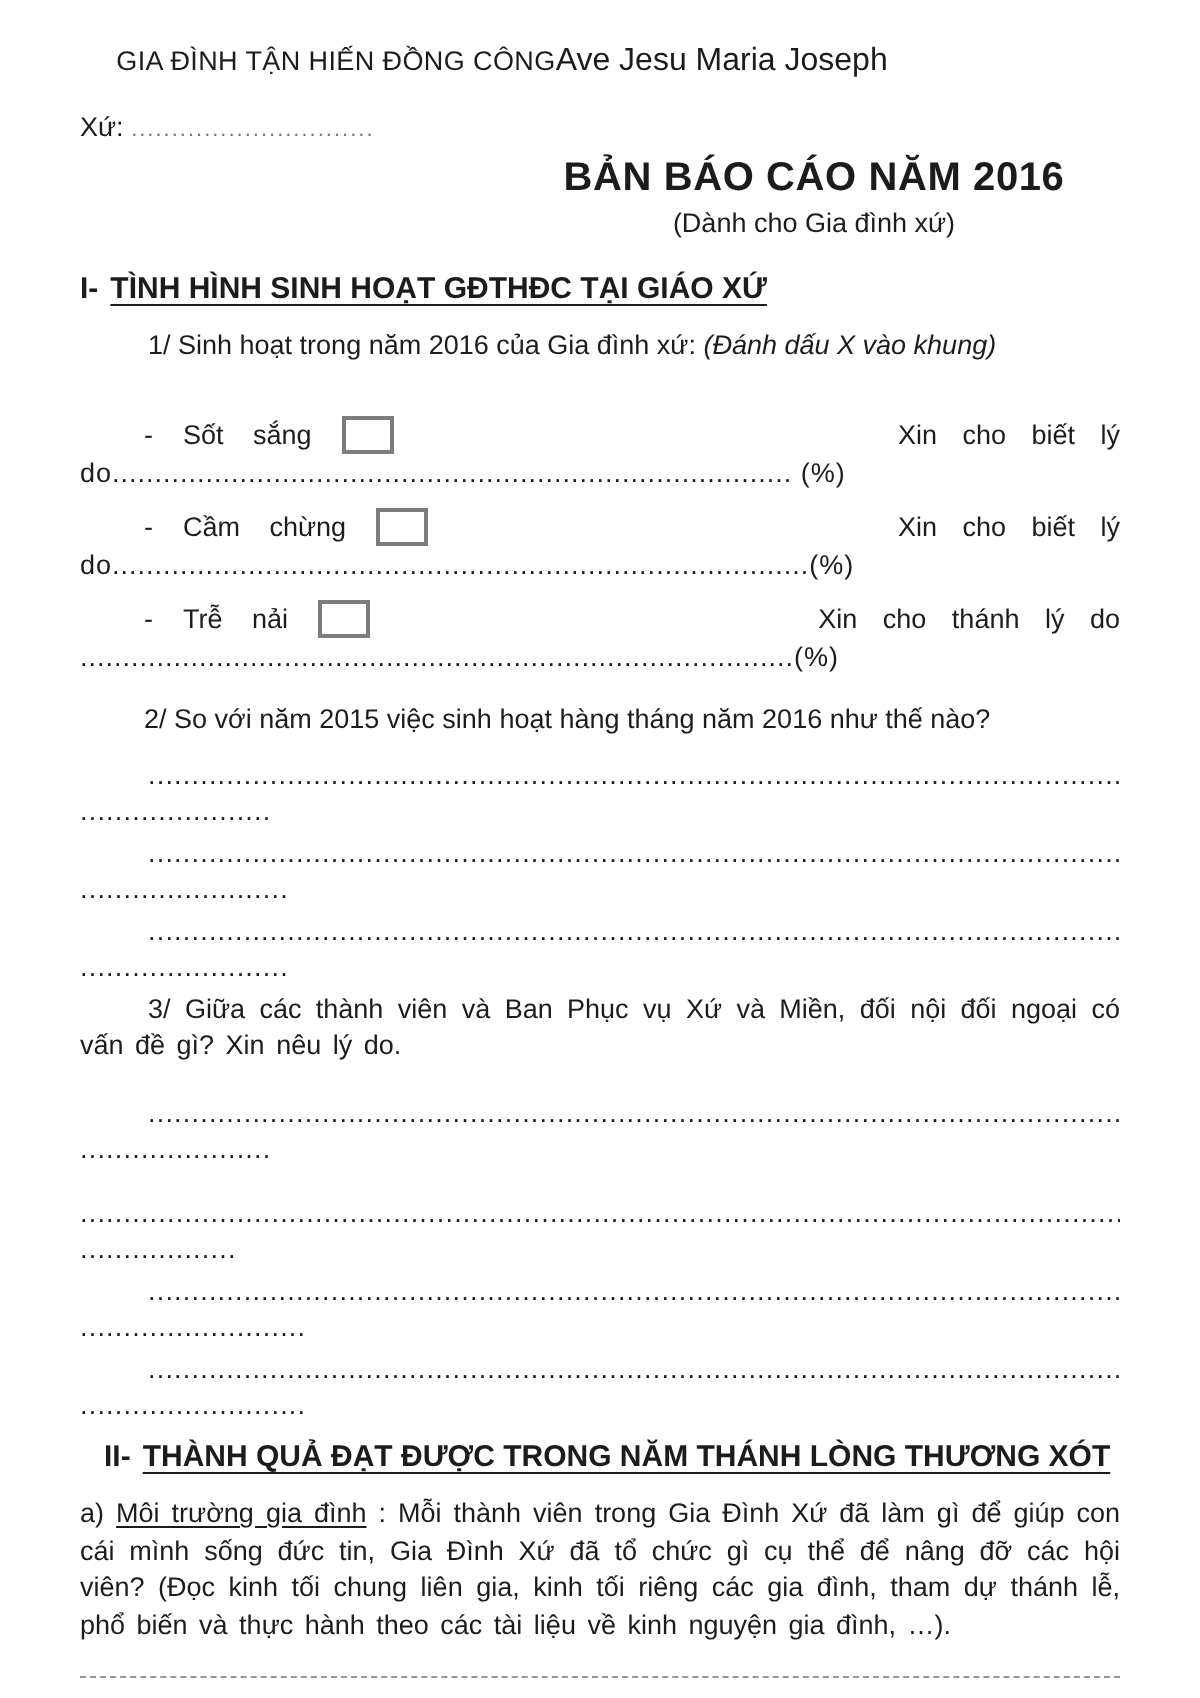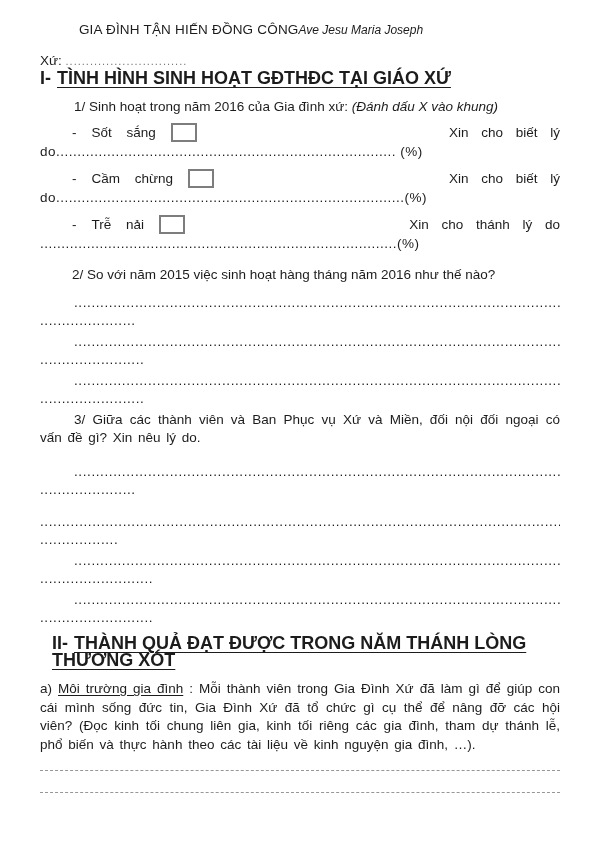--- a/index.html
+++ b/index.html
@@ -8,35 +8,35 @@
     width: 600px; height: 849px; overflow: hidden;
     font-family: "Liberation Sans", sans-serif;
     font-size: 13.5px; color: #1c1c1c;
   }
   .page { width: 600px; height: 849px; padding: 22px 40px 0 40px; }
 
   
   .header-row { display: flex; justify-content: center; align-items: baseline;
                 padding-right: 98px; margin-bottom: 15px; }
   .org-name { font-size: 13.5px; letter-spacing: 0.2px; }
-  .motto { font-style: italic; font-size: 12px; }
+  .motto { font-size: 16px; }
   .xu-row { line-height: 17px; }
   .xu-dots { color: #777; font-size: 11px; letter-spacing: 1px; }
 
   
   .title-block { margin-left: 214px; text-align: center; margin-bottom: 15px; margin-top: 2px; }
   .doc-title { font-size: 20px; font-weight: bold; letter-spacing: 0.3px; line-height: 26px; white-space: nowrap; }
   .doc-subtitle { font-size: 13.5px; line-height: 19px; }
 
   
-  .sec-heading { font-weight: bold; font-size: 18px; line-height: 17px; margin-bottom: 11px; }
+  .sec-heading { font-weight: bold; font-size: 15px; line-height: 17px; margin-bottom: 11px; }
   .sec-heading .sec-num { margin-right: 6px; }
   .u { text-decoration: underline; text-underline-offset: 3px; }
 
-  .q-line { padding-left: 34px; line-height: 17px; margin-bottom: 7px; }
+  .q-line { padding-left: 34px; line-height: 17px; margin-bottom: 26px; }
   .it { font-style: italic; }
 
   
   .opt-row { display: flex; justify-content: space-between; align-items: center;
              padding-left: 32px; height: 21px; }
   .opt-left { display: inline-flex; align-items: center; gap: 15px; }
   .opt-label { word-spacing: 11px; }
   .opt-right { word-spacing: 9px; }
   .checkbox { width: 26px; height: 19px; border: 2px solid #7d7d7d; background: #fff;
               display: inline-block; flex: 0 0 auto; }
@@ -65,20 +65,24 @@
   <div class="header-row">
     <span class="org-name">GIA ĐÌNH TẬN HIẾN ĐỒNG CÔNG</span>
     <span class="motto">Ave Jesu Maria Joseph</span>
   </div>
 
   <div class="xu-row">
     <span>Xứ:</span>
     <span class="xu-dots">..............................</span>
   </div>
 
+  <div class="title-block">
+    <div class="doc-title">BẢN BÁO CÁO NĂM 2016</div>
+    <div class="doc-subtitle">(Dành cho Gia đình xứ)</div>
+  </div>
 
   <div class="sec-heading">
     <span class="sec-num">I-</span><span class="u">TÌNH HÌNH SINH HOẠT GĐTHĐC TẠI GIÁO XỨ</span>
   </div>
 
   <div class="q-line">
     <span>1/ Sinh hoạt trong năm 2016 của Gia đình xứ:</span>
     <span class="it">(Đánh dấu X vào khung)</span>
   </div>
 

